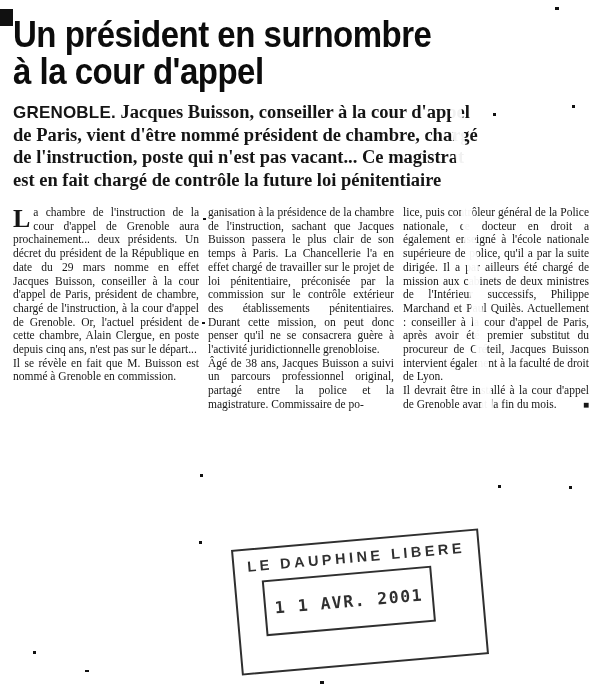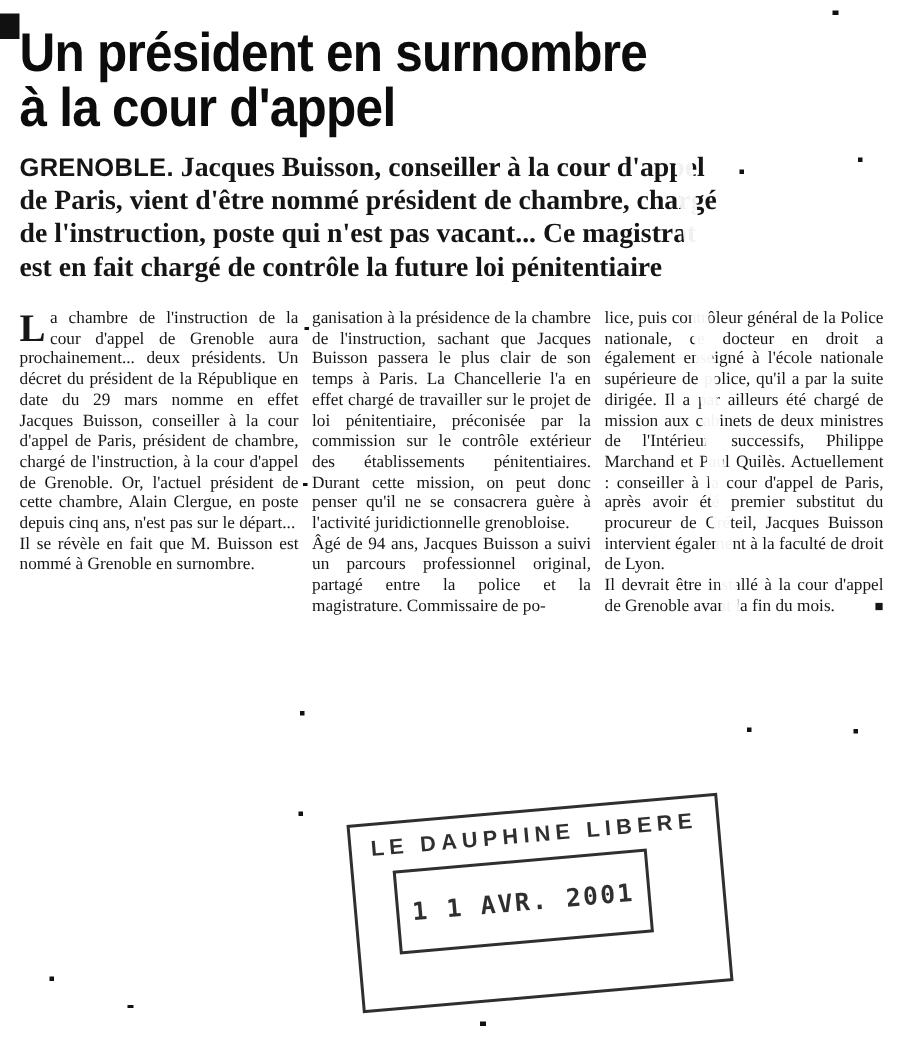--- a/index.html
+++ b/index.html
@@ -125,25 +125,25 @@
     <div>de Paris, vient d'être nommé président de chambre, chargé</div>
     <div>de l'instruction, poste qui n'est pas vacant... Ce magistrat</div>
     <div>est en fait chargé de contrôle la future loi pénitentiaire</div>
   </div>
 
   <div class="columns">
     <div class="col">
       <p>
         <span class="dropcap">L</span><span>a chambre de l'instruction de la cour d'appel de Grenoble aura prochainement... deux présidents. Un décret du président de la République en date du 29 mars nomme en effet Jacques Buisson, conseiller à la cour d'appel de Paris, président de chambre, chargé de l'instruction, à la cour d'appel de Grenoble. Or, l'actuel président de cette chambre, Alain Clergue, en poste depuis cinq ans, n'est pas sur le départ...</span>
       </p>
-      <p>Il se révèle en fait que M. Buisson est nommé à Grenoble en surnombre.</p>
+      <p>Il se révèle en fait que M. Buisson est nommé à Grenoble en commission.</p>
     </div>
     <div class="col">
       <p>ganisation à la présidence de la chambre de l'instruction, sachant que Jacques Buisson passera le plus clair de son temps à Paris. La Chancellerie l'a en effet chargé de travailler sur le projet de loi pénitentiaire, préconisée par la commission sur le contrôle extérieur des établissements pénitentiaires. Durant cette mission, on peut donc penser qu'il ne se consacrera guère à l'activité juridictionnelle grenobloise.</p>
-      <p>Âgé de 94 ans, Jacques Buisson a suivi un parcours professionnel original, partagé entre la police et la magistrature. Commissaire de po-</p>
+      <p>Âgé de 38 ans, Jacques Buisson a suivi un parcours professionnel original, partagé entre la police et la magistrature. Commissaire de po-</p>
     </div>
     <div class="col">
       <p>lice, puis contrôleur général de la Police nationale, ce docteur en droit a également enseigné à l'école nationale supérieure de police, qu'il a par la suite dirigée. Il a par ailleurs été chargé de mission aux cabinets de deux ministres de l'Intérieur successifs, Philippe Marchand et Paul Quilès. Actuellement : conseiller à la cour d'appel de Paris, après avoir été premier substitut du procureur de Créteil, Jacques Buisson intervient également à la faculté de droit de Lyon.</p>
       <p>
         <span>Il devrait être installé à la cour d'appel de Grenoble avant la fin du mois.</span>
         <span class="endmark">■</span>
       </p>
     </div>
   </div>
 

